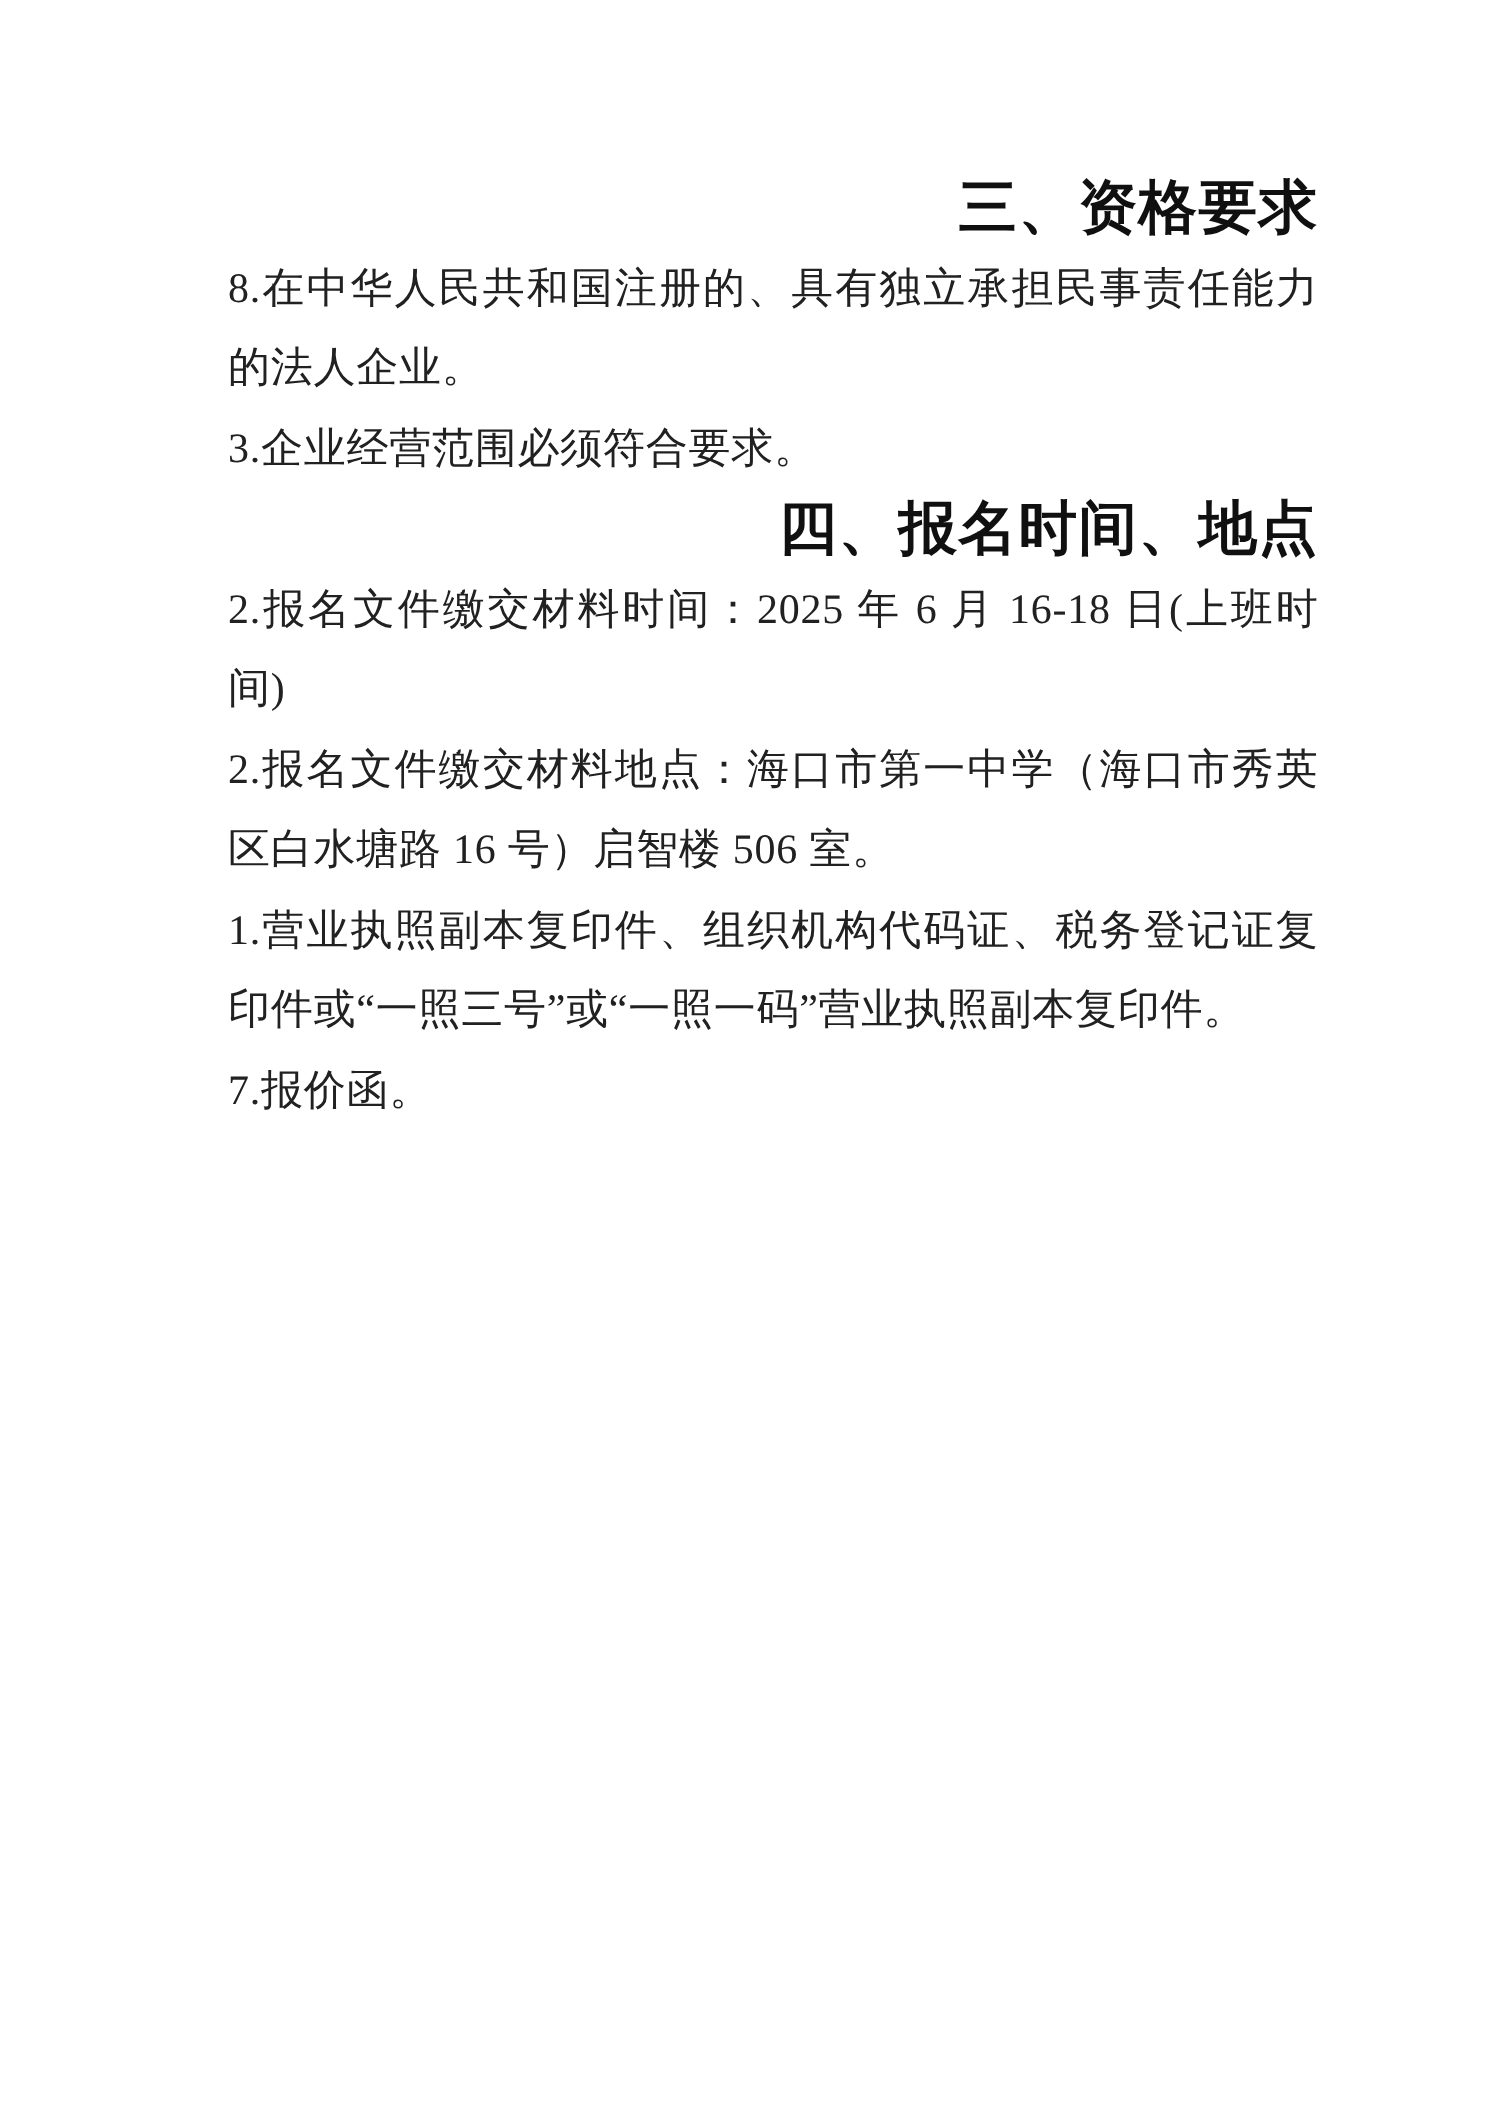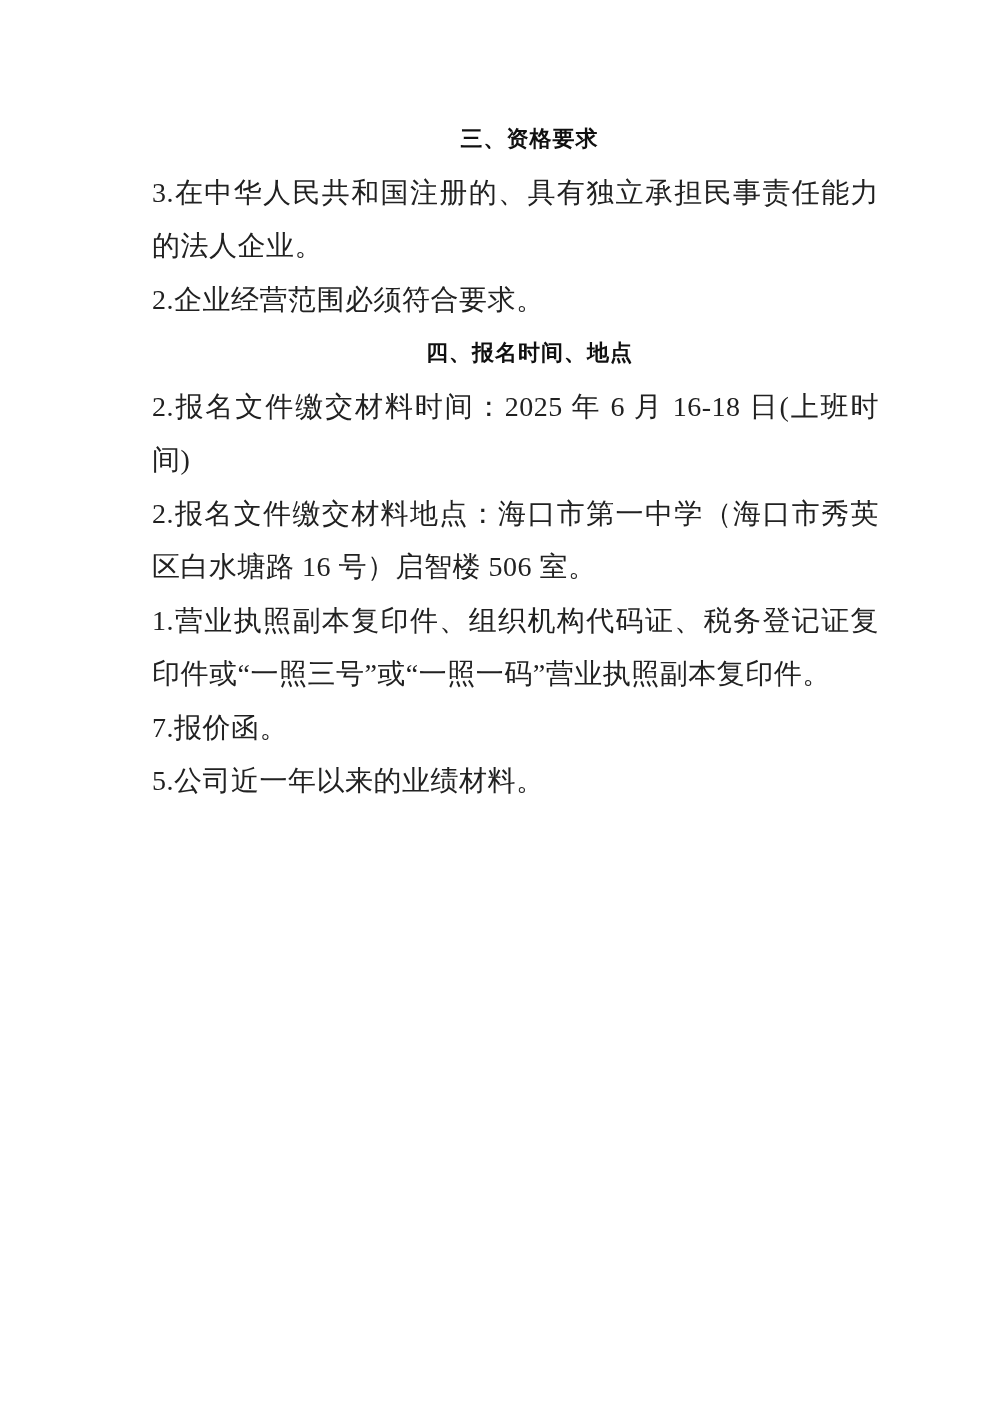--- a/index.html
+++ b/index.html
@@ -30,33 +30,32 @@
     letter-spacing: 0.5px;
     text-align: justify;
     text-justify: inter-ideograph;
     word-break: break-all;
   }
   .content p.heading {
     font-family: Liberation Sans, sans-serif;
     font-weight: bold;
     color: #101010;
     padding-left: 28px;
-    font-size: 22px;
+    font-size: 39px;
     letter-spacing: 1px;
-    text-align: center;
+    text-align: right;
   }
 </style>
 </head>
 <body>
 
 <div class="page">
   <div class="content">
     <p class="heading">三、资格要求</p>
-    <p class="body">3.在中华人民共和国注册的、具有独立承担民事责任能力的法人企业。</p>
-    <p class="body">2.企业经营范围必须符合要求。</p>
+    <p class="body">8.在中华人民共和国注册的、具有独立承担民事责任能力的法人企业。</p>
+    <p class="body">3.企业经营范围必须符合要求。</p>
     <p class="heading">四、报名时间、地点</p>
     <p class="body">2.报名文件缴交材料时间：2025 年 6 月 16-18 日(上班时间)</p>
     <p class="body">2.报名文件缴交材料地点：海口市第一中学（海口市秀英区白水塘路 16 号）启智楼 506 室。</p>
     <p class="body">1.营业执照副本复印件、组织机构代码证、税务登记证复印件或“一照三号”或“一照一码”营业执照副本复印件。</p>
     <p class="body">7.报价函。</p>
-    <p class="body">5.公司近一年以来的业绩材料。</p>
   </div>
 </div>
 
 </body></html>

